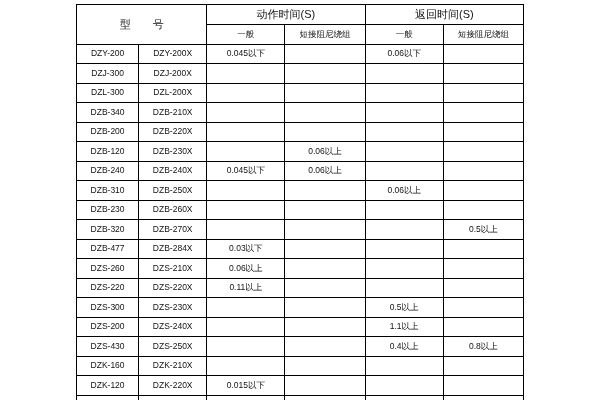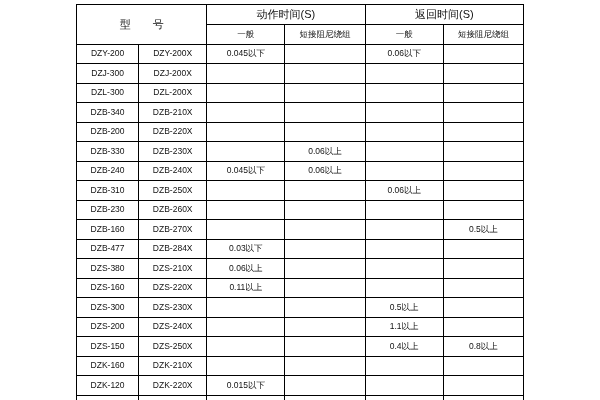--- a/index.html
+++ b/index.html
@@ -110,21 +110,21 @@
         </tr>
         <tr>
           <td>DZB-200</td>
           <td>DZB-220X</td>
           <td class="empty"></td>
           <td class="empty"></td>
           <td class="empty"></td>
           <td class="empty"></td>
         </tr>
         <tr>
-          <td>DZB-330</td>
+          <td>DZB-120</td>
           <td>DZB-230X</td>
           <td class="empty"></td>
           <td>0.06以上</td>
           <td class="empty"></td>
           <td class="empty"></td>
         </tr>
         <tr>
           <td>DZB-240</td>
           <td>DZB-240X</td>
           <td>0.045以下</td>
@@ -142,45 +142,45 @@
         </tr>
         <tr>
           <td>DZB-230</td>
           <td>DZB-260X</td>
           <td class="empty"></td>
           <td class="empty"></td>
           <td class="empty"></td>
           <td class="empty"></td>
         </tr>
         <tr>
-          <td>DZB-160</td>
+          <td>DZB-320</td>
           <td>DZB-270X</td>
           <td class="empty"></td>
           <td class="empty"></td>
           <td class="empty"></td>
           <td>0.5以上</td>
         </tr>
         <tr>
           <td>DZB-477</td>
           <td>DZB-284X</td>
           <td>0.03以下</td>
           <td class="empty"></td>
           <td class="empty"></td>
           <td class="empty"></td>
         </tr>
         <tr>
-          <td>DZS-380</td>
+          <td>DZS-260</td>
           <td>DZS-210X</td>
           <td>0.06以上</td>
           <td class="empty"></td>
           <td class="empty"></td>
           <td class="empty"></td>
         </tr>
         <tr>
-          <td>DZS-160</td>
+          <td>DZS-220</td>
           <td>DZS-220X</td>
           <td>0.11以上</td>
           <td class="empty"></td>
           <td class="empty"></td>
           <td class="empty"></td>
         </tr>
         <tr>
           <td>DZS-300</td>
           <td>DZS-230X</td>
           <td class="empty"></td>
@@ -190,21 +190,21 @@
         </tr>
         <tr>
           <td>DZS-200</td>
           <td>DZS-240X</td>
           <td class="empty"></td>
           <td class="empty"></td>
           <td>1.1以上</td>
           <td class="empty"></td>
         </tr>
         <tr>
-          <td>DZS-150</td>
+          <td>DZS-430</td>
           <td>DZS-250X</td>
           <td class="empty"></td>
           <td class="empty"></td>
           <td>0.4以上</td>
           <td>0.8以上</td>
         </tr>
         <tr>
           <td>DZK-160</td>
           <td>DZK-210X</td>
           <td class="empty"></td>

